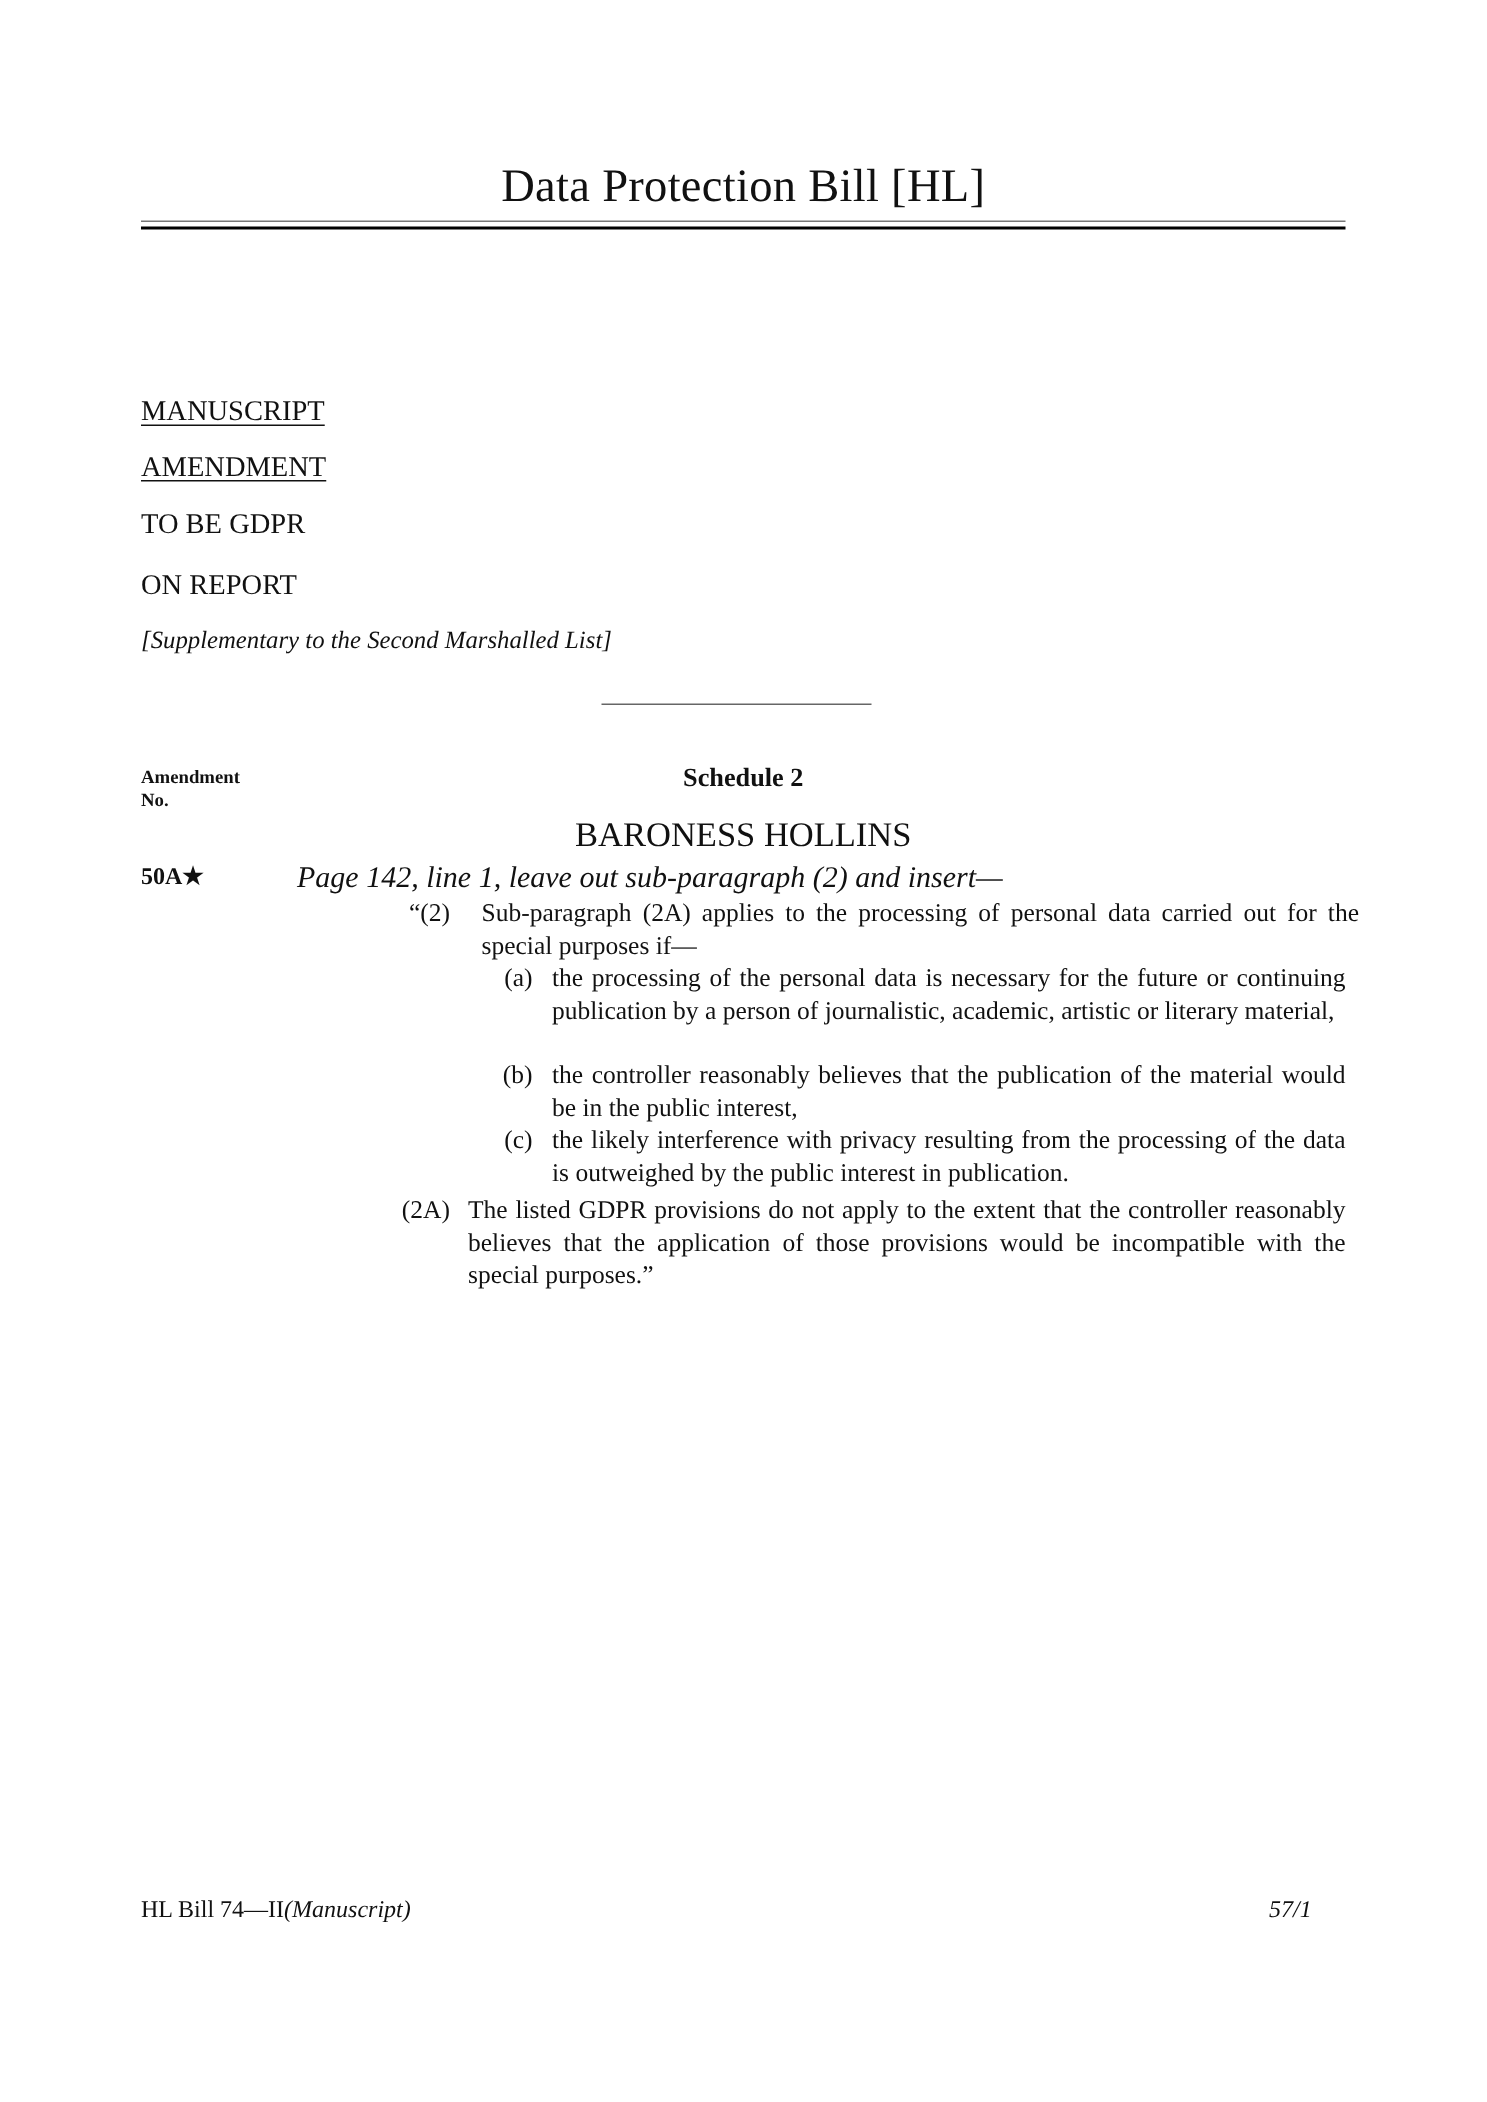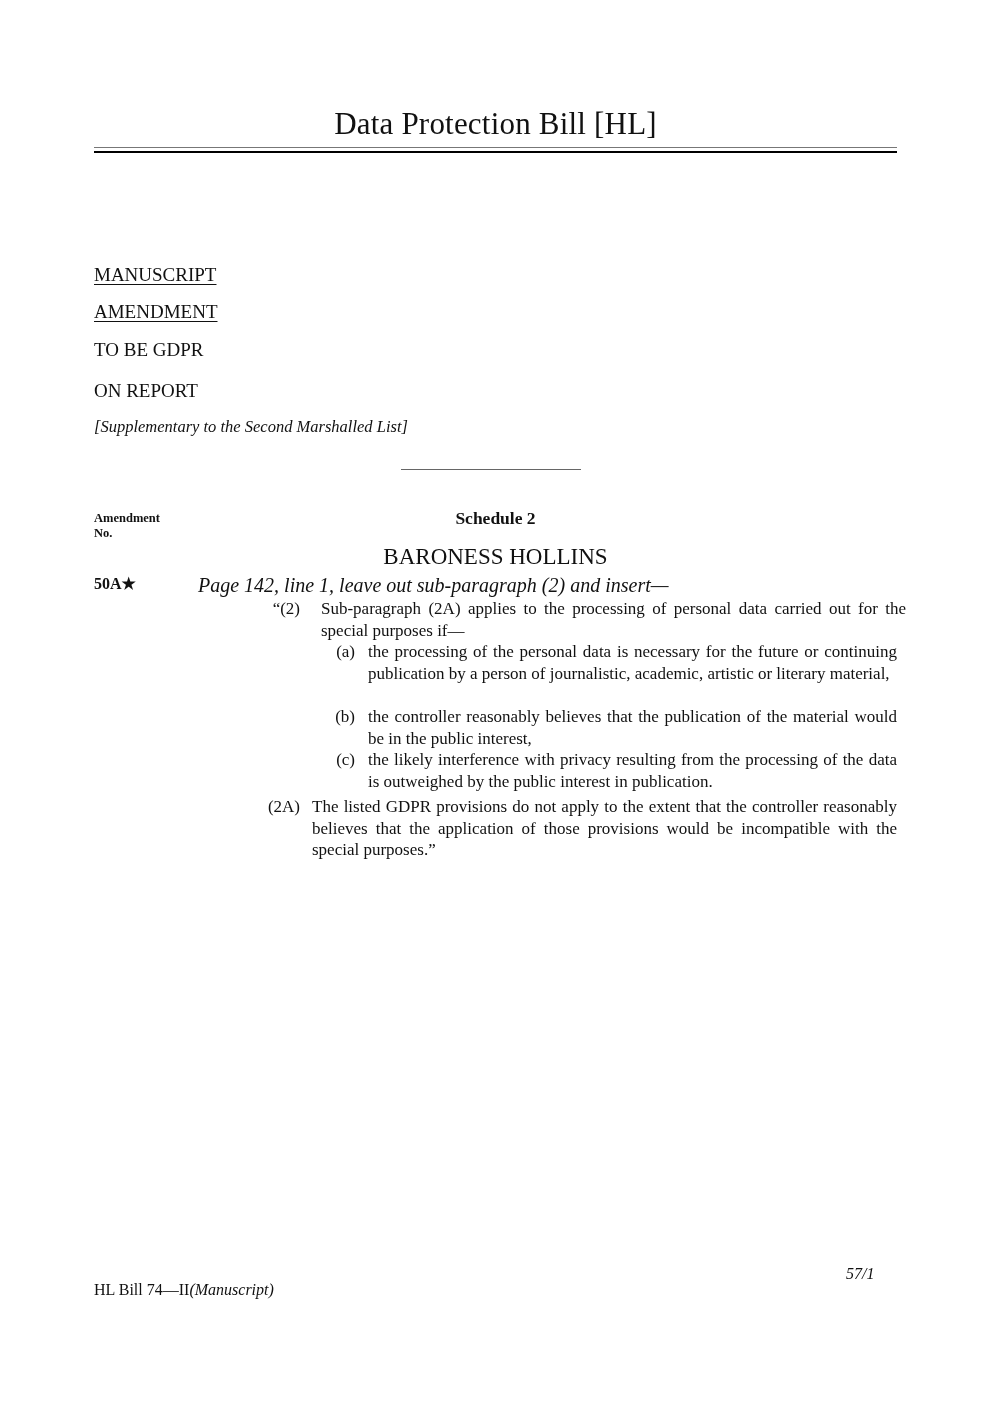--- a/index.html
+++ b/index.html
@@ -116,21 +116,20 @@
     .clause .txt {
       position: absolute;
       text-align: justify;
       text-align-last: left;
     }
     .footer-left {
       position: absolute;
       left: 94px;
       top: 1265px;
       font-size: 16px;
-      margin-top: 16px;
     }
     .footer-right {
       position: absolute;
       left: 846px;
       top: 1265px;
       font-size: 16px;
       font-style: italic;
     }
     .it { font-style: italic; }
   </style>

